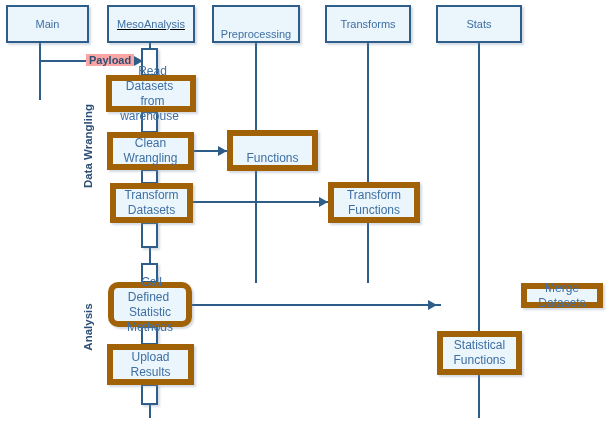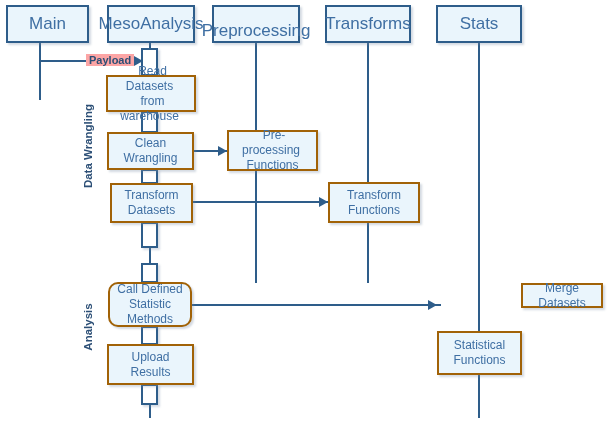--- a/index.html
+++ b/index.html
@@ -28,42 +28,42 @@
     position: absolute;
     box-sizing: border-box;
     background: #eaf5fc;
     border: 2px solid #2e5d8a;
     display: flex;
     align-items: center;
     justify-content: center;
     box-shadow: 2px 2px 2px rgba(120,140,165,0.32);
   }
   .participant span {
-    font-size: 17px;
+    font-size: 11px;
     color: #3f6fa3;
     line-height: 1.15;
     text-align: center;
     white-space: nowrap;
   }
 
   
   .activation {
     position: absolute;
     box-sizing: border-box;
     background: #ffffff;
     border: 2px solid #2e5d8a;
     box-shadow: 2px 2px 2px rgba(120,140,165,0.30);
   }
 
   
   .actionbox {
     position: absolute;
     box-sizing: border-box;
     background: #eaf5fc;
-    border: 2px solid #a16207;
+    border: 6px solid #a16207;
     display: flex;
     align-items: center;
     justify-content: center;
     box-shadow: 2px 2px 2px rgba(120,140,165,0.32);
     z-index: 5;
   }
   .actionbox span {
     font-size: 12px;
     color: #3f6fa3;
     line-height: 1.25;
@@ -119,21 +119,21 @@
 
   <div class="lifeline" style="left:39px; top:43px; height:57px;"></div>
   <div class="lifeline" style="left:149px; top:43px; height:375px;"></div>
   <div class="lifeline" style="left:255px; top:43px; height:240px;"></div>
   <div class="lifeline" style="left:367px; top:43px; height:240px;"></div>
   <div class="lifeline" style="left:478px; top:43px; height:375px;"></div>
 
   <div class="participant" style="left:6px; top:5px; width:83px; height:38px;">
     <span>Main</span>
   </div>
-  <div class="participant" style="left:107px; top:5px; width:88px; height:38px;">
+  <div class="participant" style="left:107px; top:5px; width:88px; height:38px;text-decoration:underline;">
     <span>MesoAnalysis</span>
   </div>
   <div class="participant" style="left:212px; top:5px; width:88px; height:38px;align-items:flex-end;">
     <span>Preprocessing</span>
   </div>
   <div class="participant" style="left:436px; top:5px; width:86px; height:38px;">
     <span>Stats</span>
   </div>
   <div class="participant" style="left:325px; top:5px; width:86px; height:38px;">
     <span>Transforms</span>
@@ -175,21 +175,21 @@
 
   <div class="actionbox" style="left:107px; top:344px; width:87px; height:41px;justify-content:flex-end;">
     <span>Upload Results</span>
   </div>
 
   <div class="msgline" style="left:192px; top:150px; width:42px;"></div>
   <div class="arrowhead" style="left:218px; top:146px;"></div>
 
   <div class="actionbox" style="left:227px; top:130px; width:91px; height:41px;">
     <span>
-      <span>Pre-processing</span><br><span>Functions</span>
+      <br><span>Functions</span>
     </span>
   </div>
 
   <div class="msgline" style="left:192px; top:201px; width:140px;"></div>
   <div class="arrowhead" style="left:319px; top:197px;"></div>
 
   <div class="actionbox" style="left:328px; top:182px; width:92px; height:41px;">
     <span>
       <span>Transform</span><br><span>Functions</span>
     </span>

